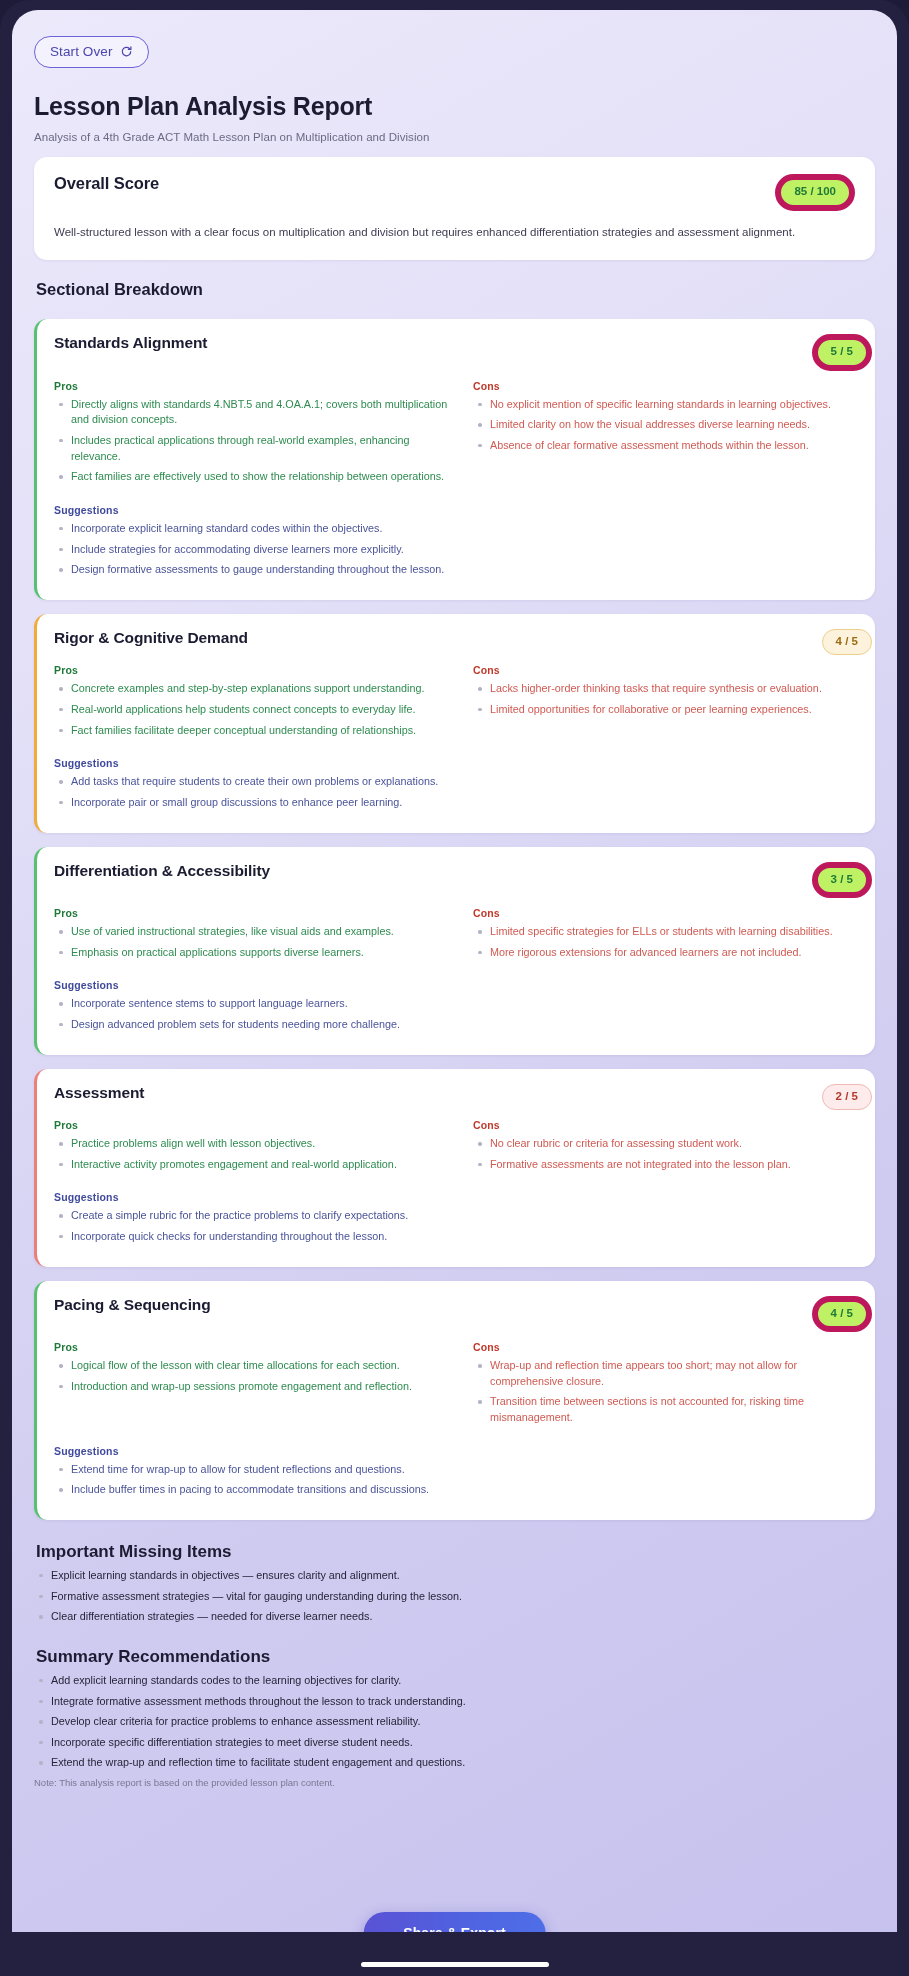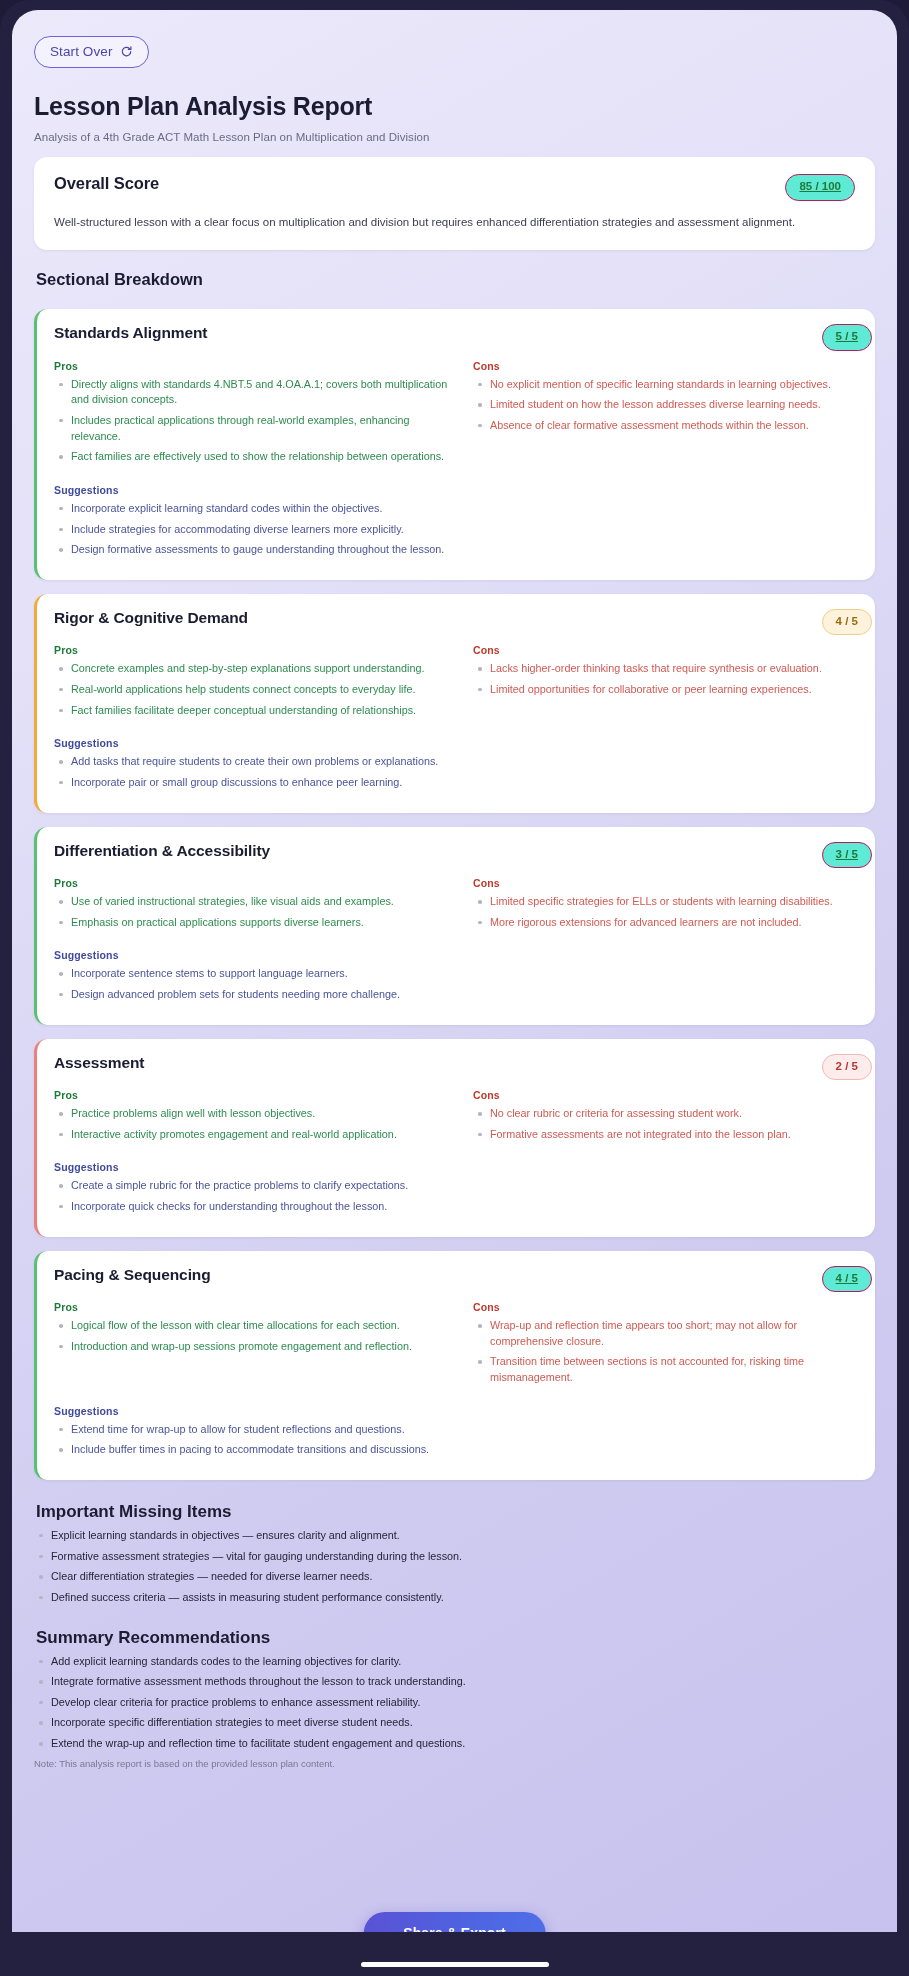--- a/index.html
+++ b/index.html
@@ -112,21 +112,21 @@
   
   .score-badge {
     flex: none;
     border-radius: 999px;
     font-size: 11.5px;
     font-weight: bold;
     padding: 6px 13px 7px 13px;
     white-space: nowrap;
     line-height: 1;
   }
-  .score-green  { background:#5eead4; border:1px solid #be185d; color:#1f7a39;text-decoration:underline; }
+  .score-green  { background:#bef264; border:6px solid #be185d; color:#1f7a39; }
   .score-amber  { background:#fdf3dd; border:1px solid #ecd08a; color:#9a6c12; }
   .score-red    { background:#fdeceb; border:1px solid #f0b9b4; color:#b53a30; }
 
   
   .section-card {
     margin-bottom: 14px;
     padding: 15px 3px 17px 17px;
     border-left-width: 3px;
     border-left-style: solid;
   }
@@ -267,21 +267,21 @@
                 <ul class="bullets pros-list">
                   <li>Directly aligns with standards 4.NBT.5 and 4.OA.A.1; covers both multiplication and division concepts.</li>
                   <li>Includes practical applications through real-world examples, enhancing relevance.</li>
                   <li>Fact families are effectively used to show the relationship between operations.</li>
                 </ul>
               </div>
               <div>
                 <div class="col-label label-cons">Cons</div>
                 <ul class="bullets cons-list">
                   <li>No explicit mention of specific learning standards in learning objectives.</li>
-                  <li>Limited student on how the lesson addresses diverse learning needs.</li>
+                  <li>Limited clarity on how the visual addresses diverse learning needs.</li>
                   <li>Absence of clear formative assessment methods within the lesson.</li>
                 </ul>
               </div>
             </div>
             <div class="suggestions-block">
               <div class="col-label label-sugg">Suggestions</div>
               <ul class="bullets sugg-list">
                 <li>Incorporate explicit learning standard codes within the objectives.</li>
                 <li>Include strategies for accommodating diverse learners more explicitly.</li>
                 <li>Design formative assessments to gauge understanding throughout the lesson.</li>
@@ -406,21 +406,20 @@
             </div>
           </div>
         </div>
 
       
       <h2 class="block-heading">Important Missing Items</h2>
       <ul class="bullets plain-list" id="missing-items-list">
           <li>Explicit learning standards in objectives — ensures clarity and alignment.</li>
           <li>Formative assessment strategies — vital for gauging understanding during the lesson.</li>
           <li>Clear differentiation strategies — needed for diverse learner needs.</li>
-          <li>Defined success criteria — assists in measuring student performance consistently.</li>
         </ul>
 
       
       <h2 class="block-heading">Summary Recommendations</h2>
       <ul class="bullets plain-list" id="summary-recs-list">
           <li>Add explicit learning standards codes to the learning objectives for clarity.</li>
           <li>Integrate formative assessment methods throughout the lesson to track understanding.</li>
           <li>Develop clear criteria for practice problems to enhance assessment reliability.</li>
           <li>Incorporate specific differentiation strategies to meet diverse student needs.</li>
           <li>Extend the wrap-up and reflection time to facilitate student engagement and questions.</li>

